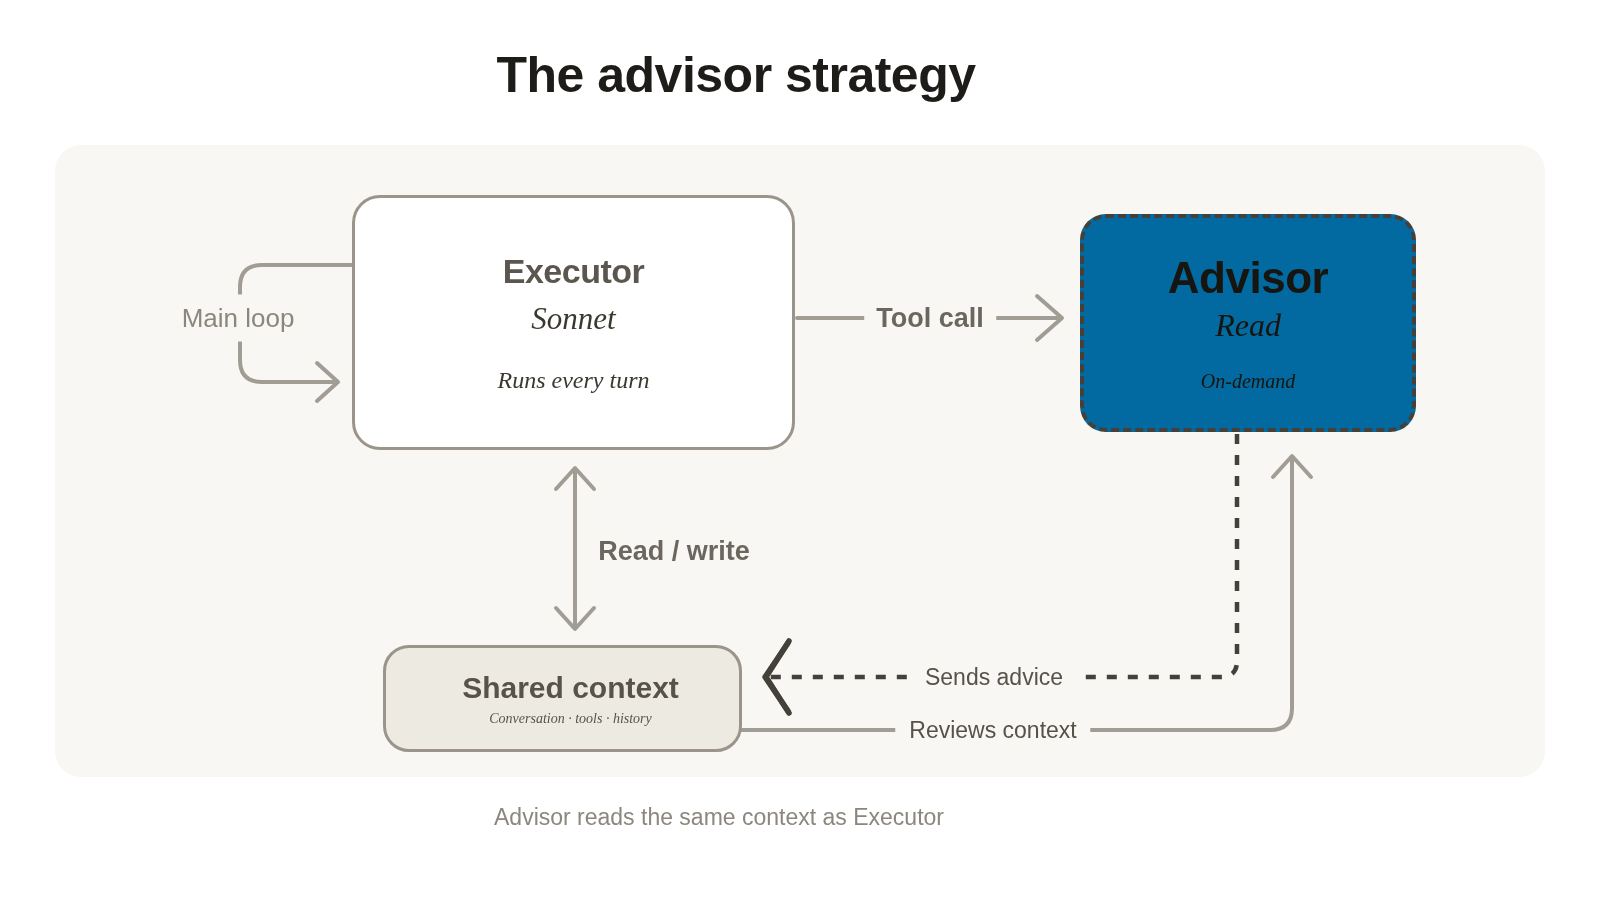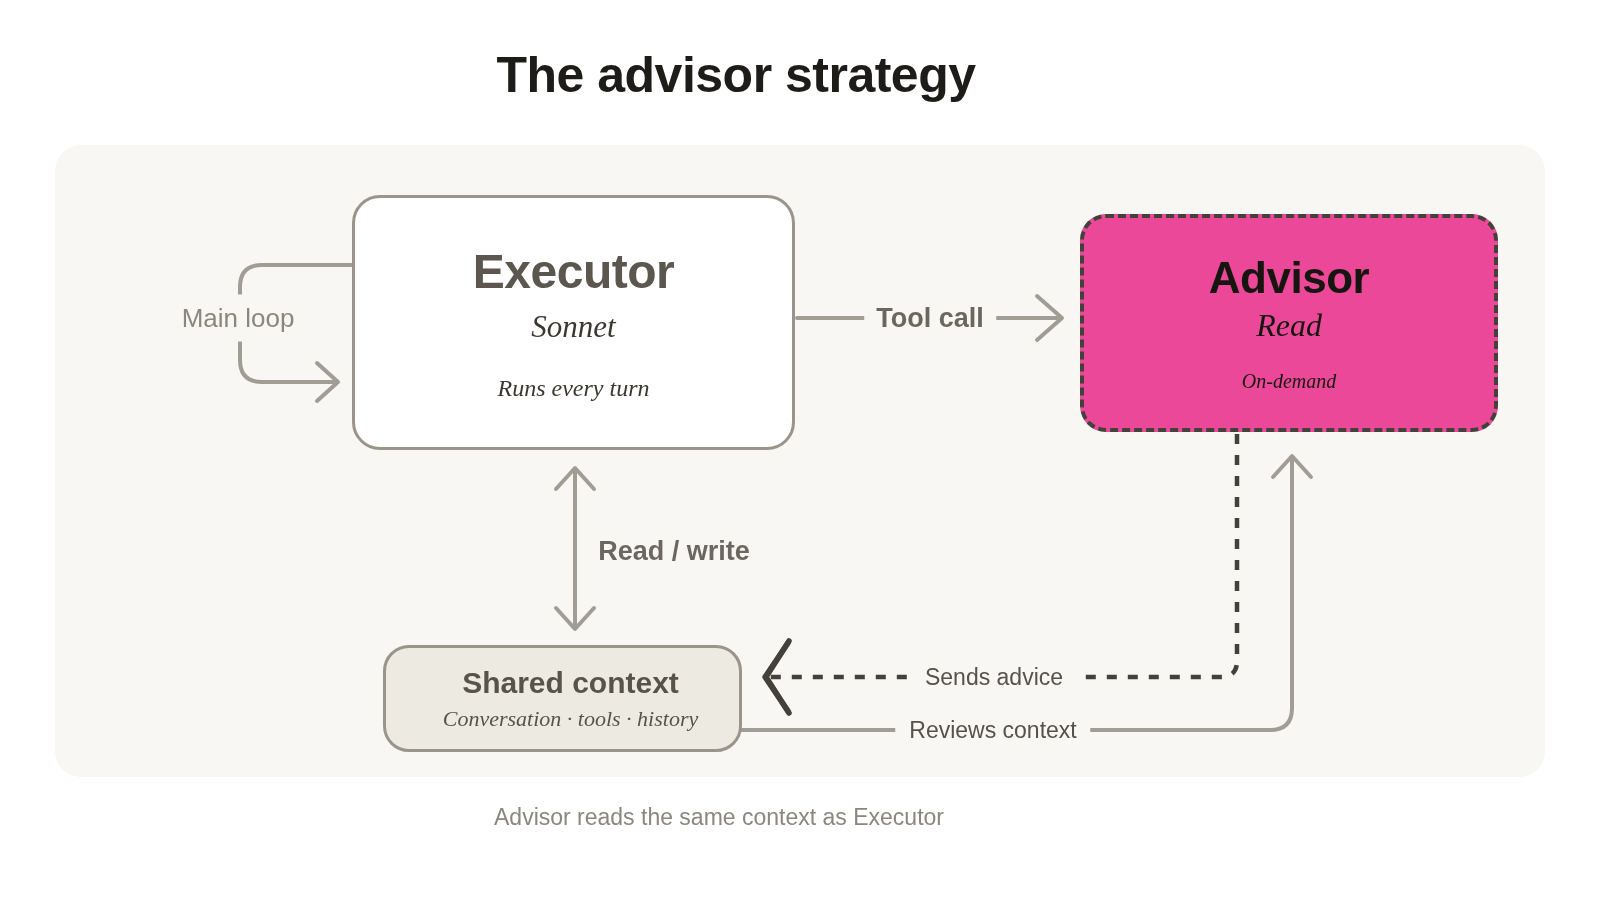--- a/index.html
+++ b/index.html
@@ -24,38 +24,38 @@
 
   .node{
     box-sizing:border-box;display:flex;flex-direction:column;
     align-items:center;justify-content:center;text-align:center;
   }
   .node-executor{
     left:352px;top:195px;width:443px;height:255px;
     background:#ffffff;border:3px solid #9a948a;border-radius:28px;
   }
   .node-advisor{
-    left:1080px;top:214px;width:418px;height:218px;
-    background:#ec4899;border:4px dashed #44403a;border-radius:26px;
+    left:1080px;top:214px;width:336px;height:218px;
+    background:#0369a1;border:4px dashed #44403a;border-radius:26px;
   }
   .node-shared{
     left:383px;top:645px;width:359px;height:107px;
     background:#edeae2;border:3px solid #9a948a;border-radius:26px;padding-left:16px;
   }
   .serif-italic{
     font-family:"Liberation Serif","DejaVu Serif",serif;font-style:italic;
   }
-  .executor-title{font-size:48px;font-weight:700;color:#5c574e;letter-spacing:-0.5px;}
+  .executor-title{font-size:34px;font-weight:700;color:#5c574e;letter-spacing:-0.5px;}
   .executor-sub{font-size:31px;color:#3b382f;margin-top:10px;}
   .executor-note{font-size:24px;color:#3b382f;margin-top:30px;}
   .advisor-title{font-size:44px;font-weight:700;color:#17150f;letter-spacing:-0.5px;}
   .advisor-sub{font-size:32px;color:#17150f;margin-top:4px;}
   .advisor-note{font-size:20px;color:#17150f;margin-top:26px;}
   .shared-title{font-size:30px;font-weight:700;color:#57534a;}
-  .shared-sub{font-size:22px;color:#57534a;margin-top:6px;}
+  .shared-sub{font-size:14px;color:#57534a;margin-top:6px;}
 
   .edge-label{
     transform:translate(-50%,-50%);
     background:#f9f7f3;white-space:nowrap;text-align:center;
   }
   .lbl-muted{font-size:26px;color:#8c877e;padding:8px 6px;}
   .lbl-bold{font-size:27px;font-weight:700;color:#6b675f;padding:2px 12px;}
   .lbl-plain{font-size:23px;color:#56524a;padding:2px 14px;}
 
   .caption{

